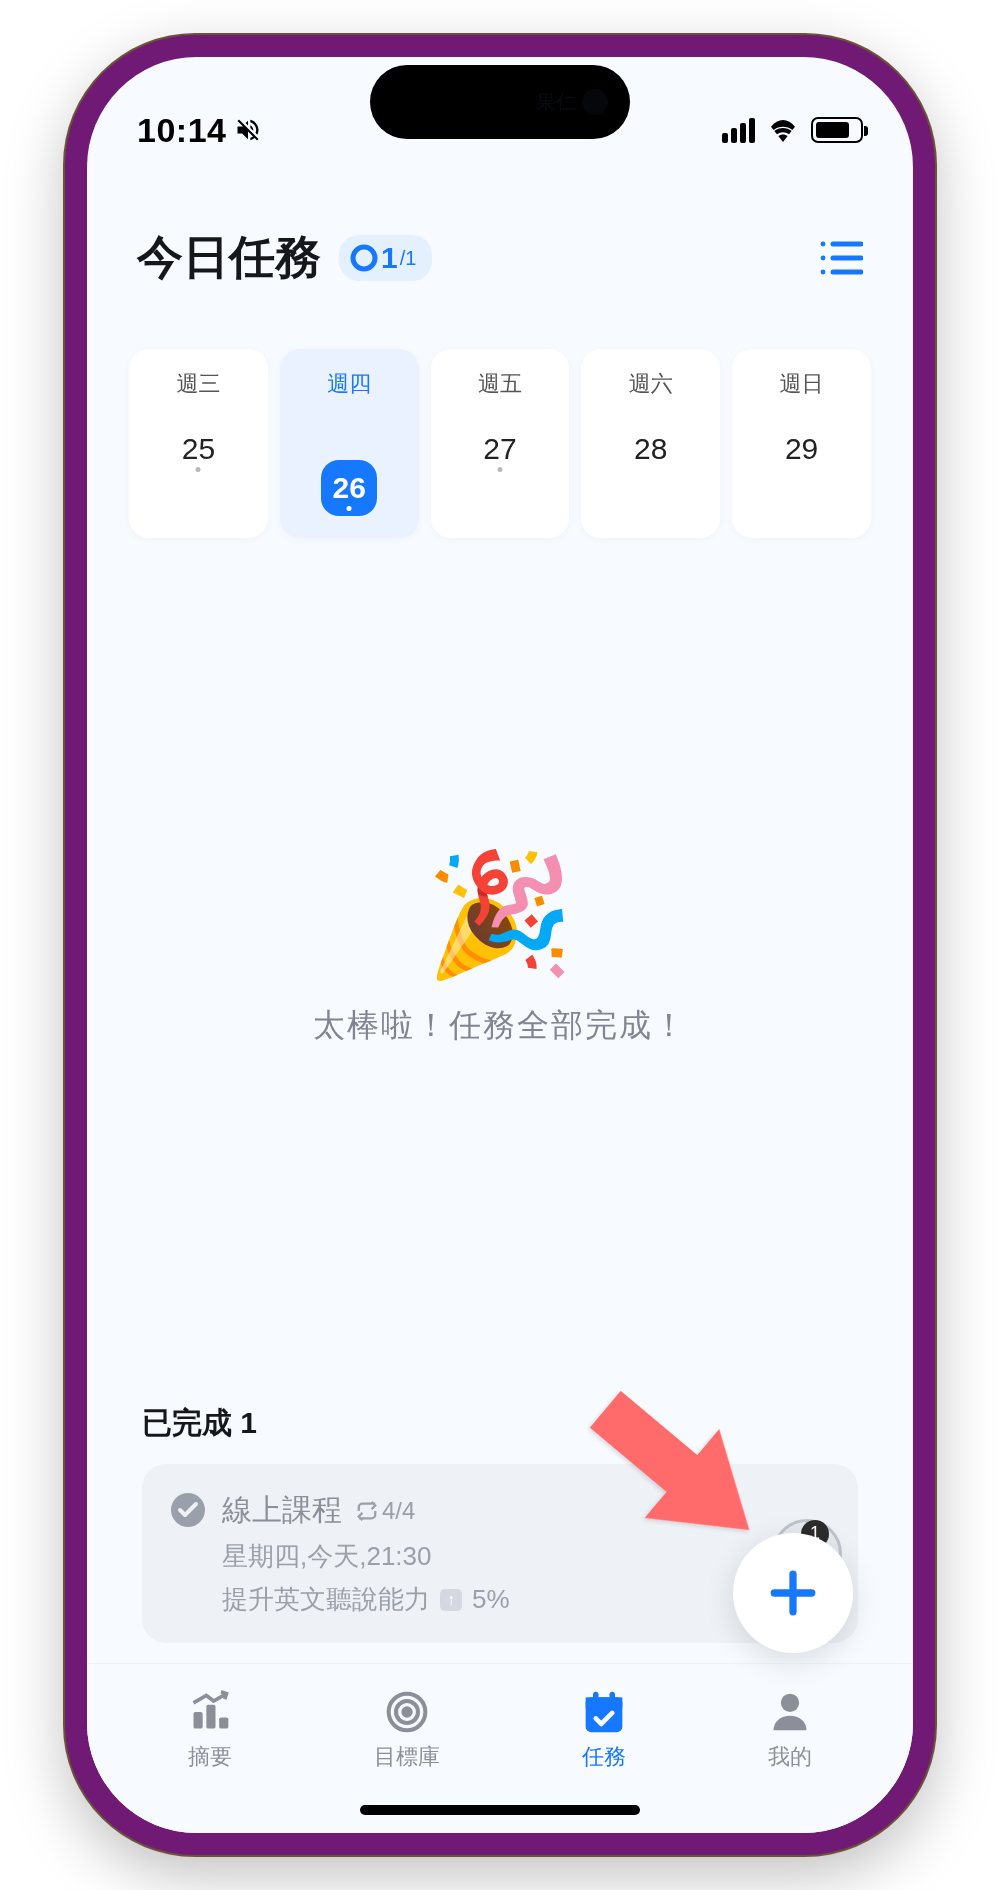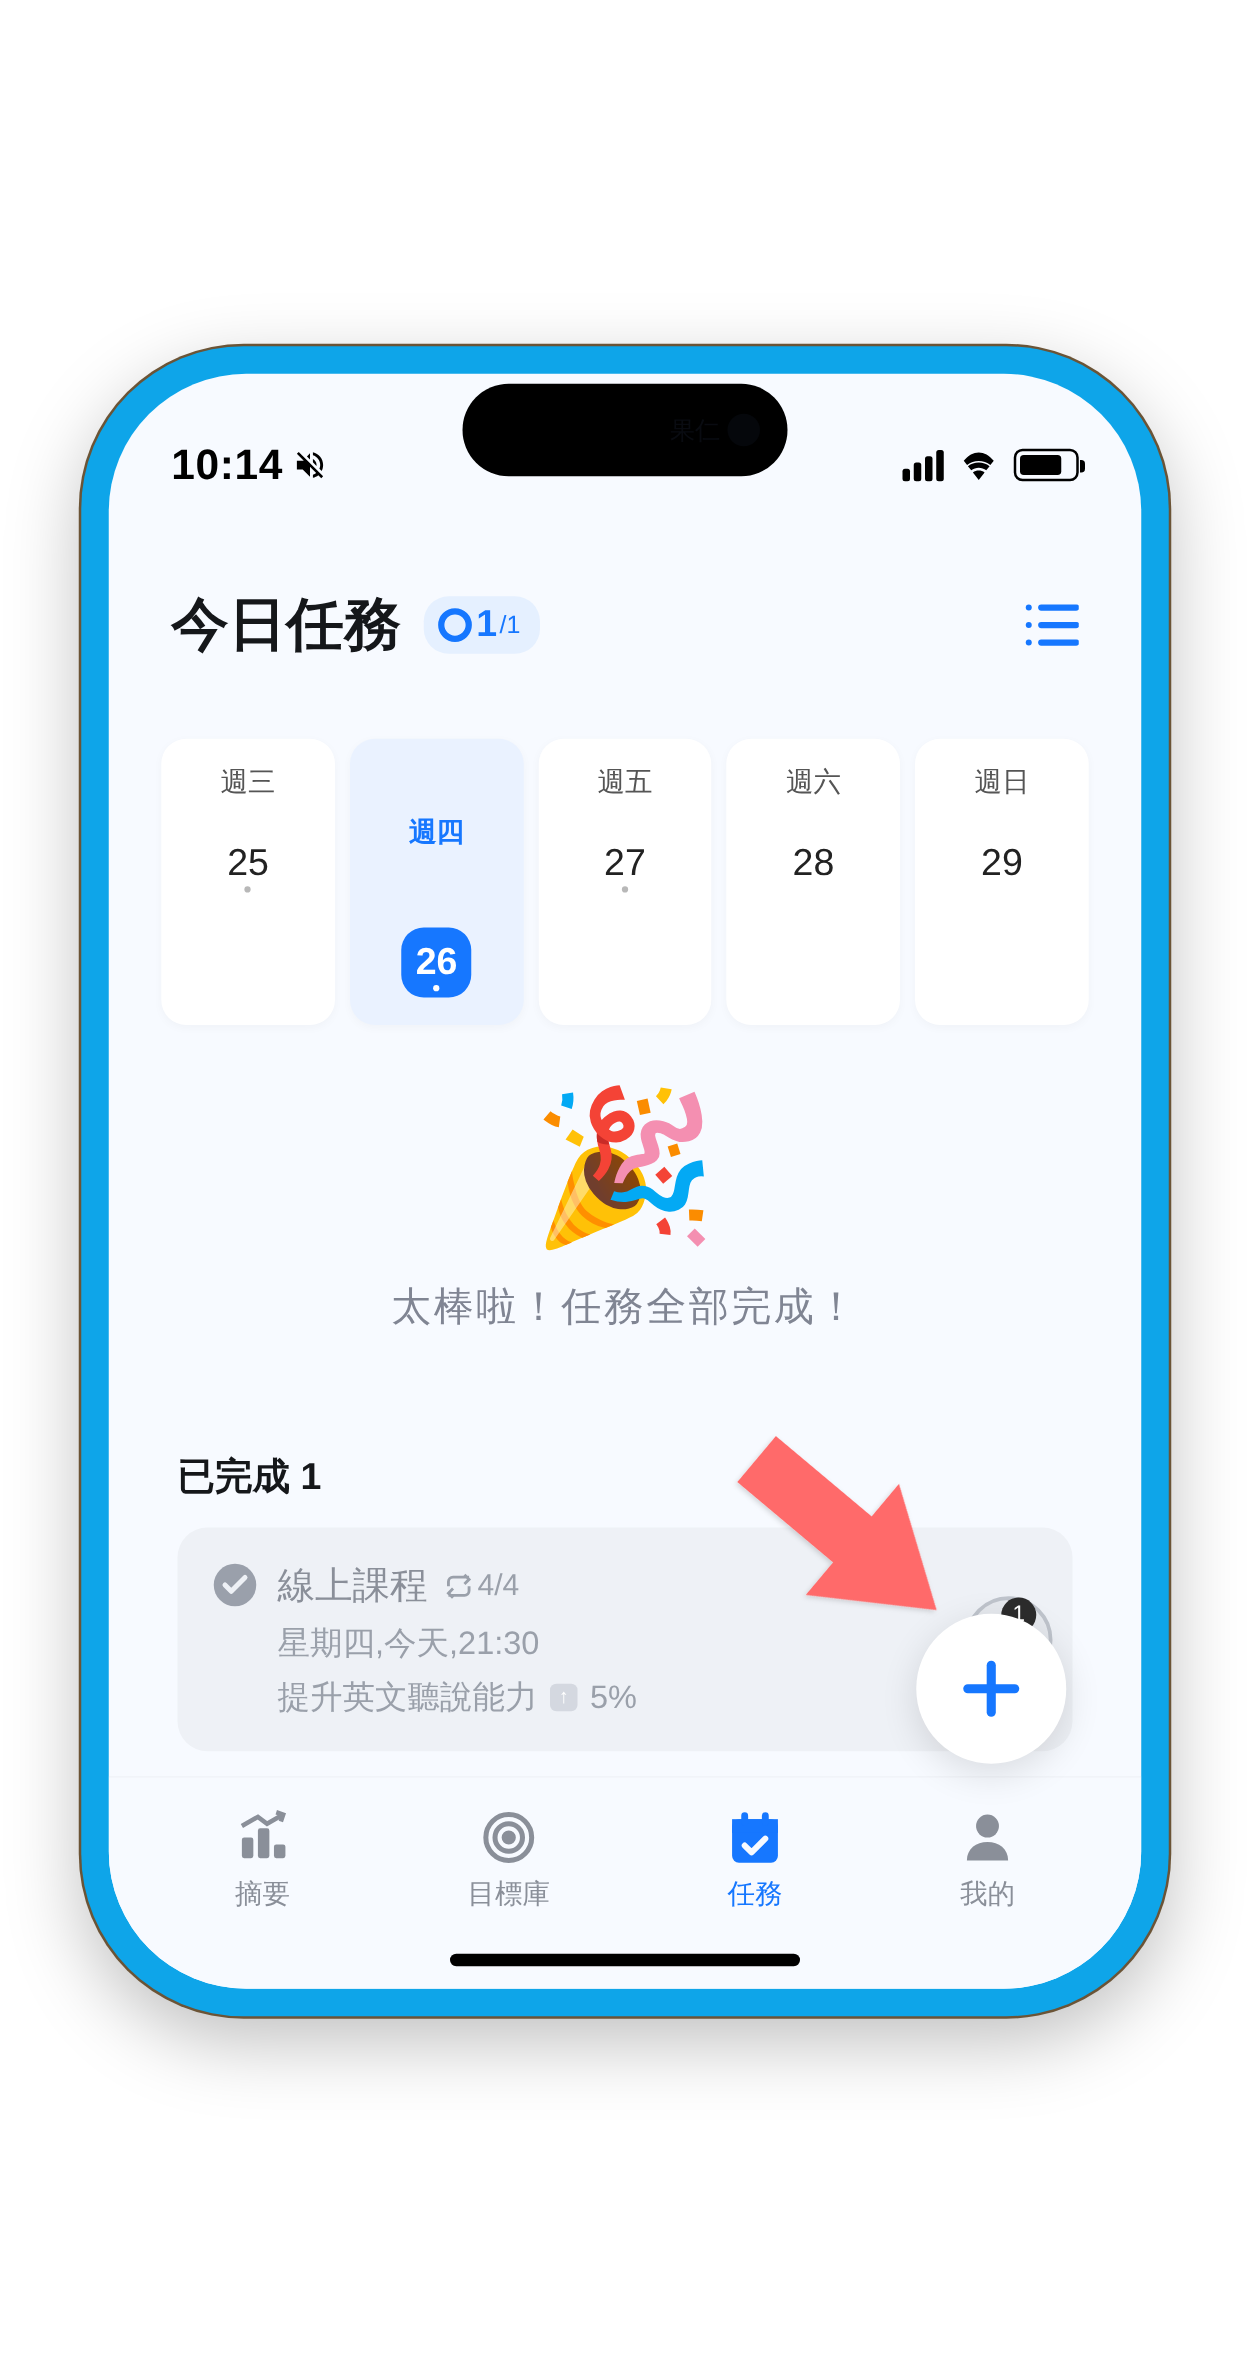--- a/index.html
+++ b/index.html
@@ -6,22 +6,22 @@
     body {
       background: #fff;
       width: 1000px;
       height: 1890px;
       display: flex;
       align-items: center;
       justify-content: center;
     }
     .phone-frame {
       width: 870px;
-      height: 1336px;
-      background: #0ea5e9;
+      height: 1820px;
+      background: #701a75;
       border-radius: 130px;
       padding: 22px;
       position: relative;
       box-shadow: 0 0 0 2px #6b5436, 0 20px 60px rgba(0,0,0,.25);
     }
     .phone-frame::before, .phone-frame::after {
       content: "";
       position: absolute;
       background: #1a1a1a;
       border-radius: 4px;
@@ -112,21 +112,21 @@
       padding: 20px 0 22px;
       display: flex;
       flex-direction: column;
       align-items: center;
       gap: 22px;
       box-shadow: 0 2px 8px rgba(0,0,0,.03);
       position: relative;
     }
     .day-card.selected { background: #eaf2ff; }
     .day-label { font-size: 22px; color: #555; font-weight: 500; }
-    .day-card.selected .day-label { color: #1677ff; font-weight: 700; margin-top: 40px; }
+    .day-card.selected .day-label { color: #1677ff; font-weight: 400; }
     .day-num {
       font-size: 30px;
       font-weight: 500;
       color: #222;
       width: 56px; height: 56px;
       display: flex; align-items: center; justify-content: center;
       border-radius: 18px;
       position: relative;
     }
     .day-card.selected .day-num { background: #1677ff; color: #fff; font-weight: 600; margin-top: 39px; }

